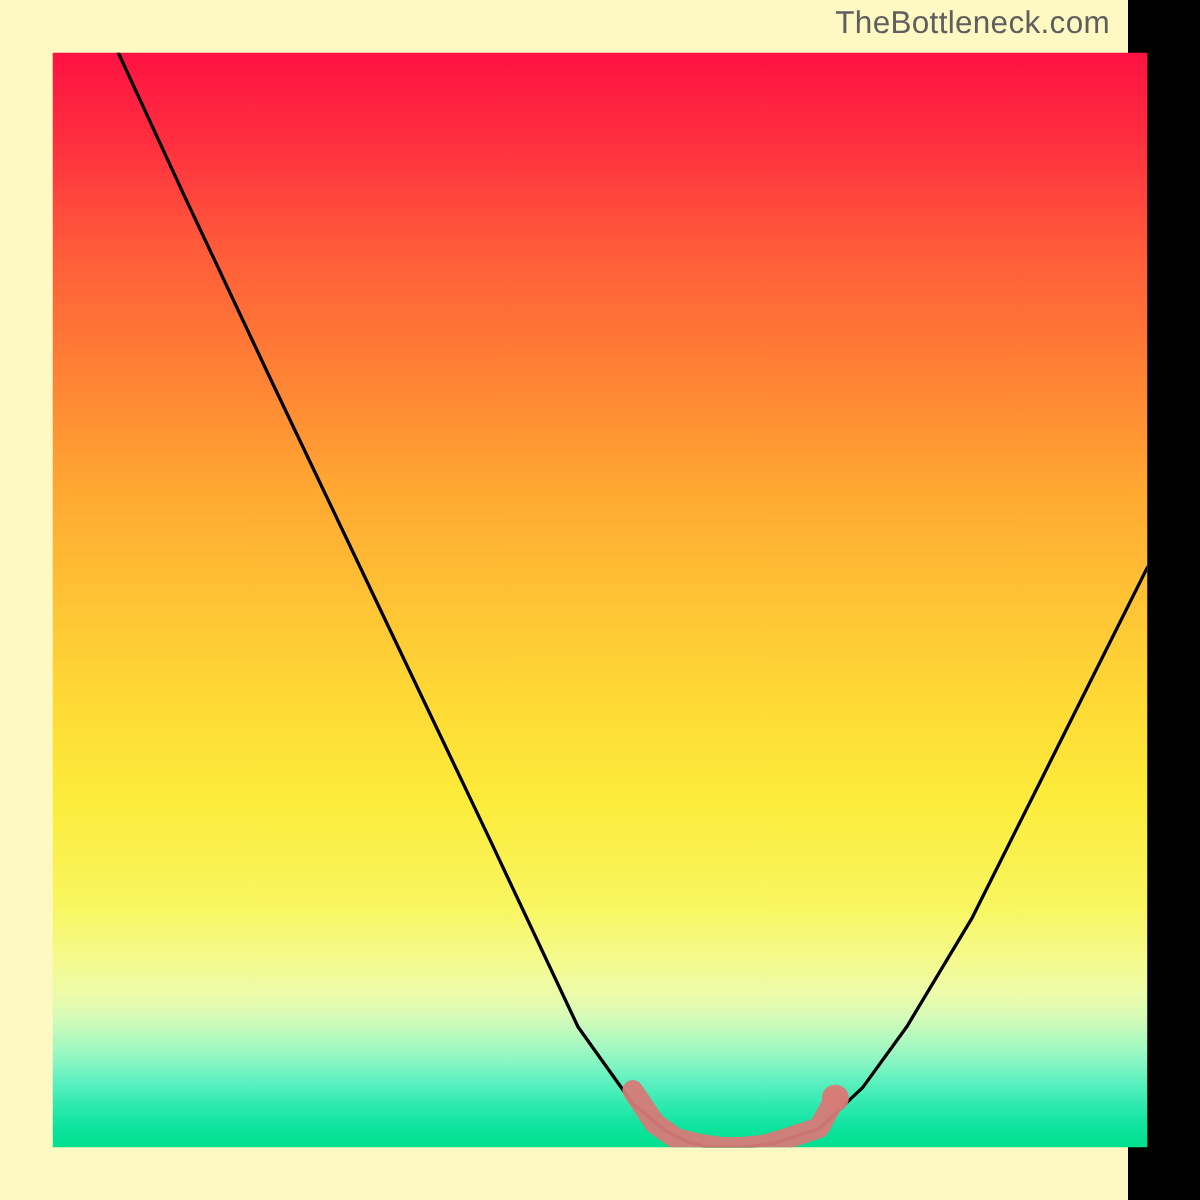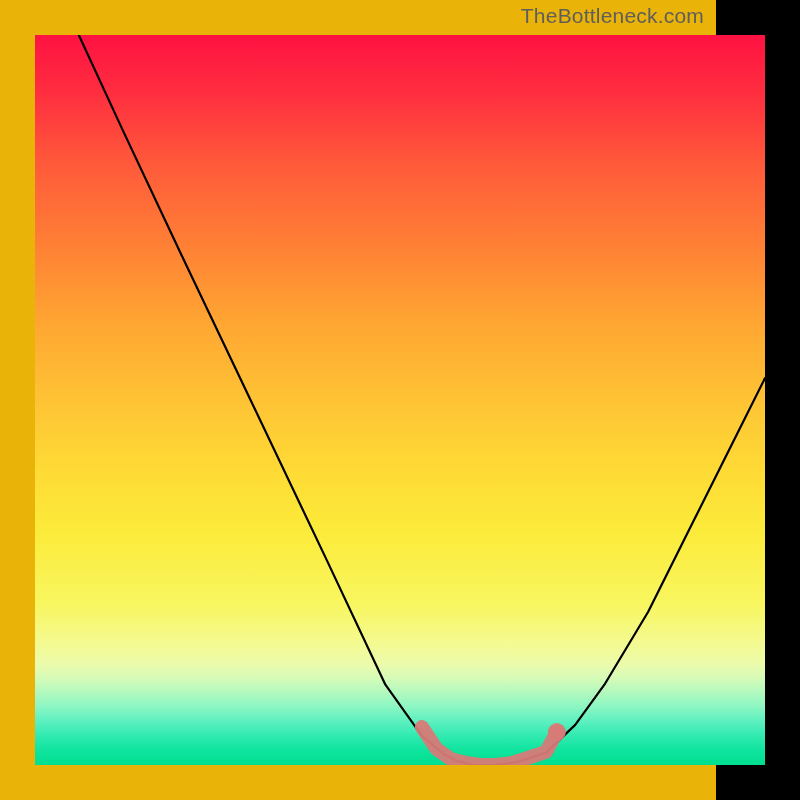--- a/index.html
+++ b/index.html
@@ -8,21 +8,22 @@
     width: 800px;
     height: 800px;
     background: #000;
     overflow: hidden;
     font-family: Arial, Helvetica, sans-serif;
   }
   .frame {
     position: relative;
     width: 716px;
     height: 800px;
-    background: #eab308;
+    background: #fef9c3;
+    padding-left: 36px;
   }
   .watermark {
     position: absolute;
     top: 4px;
     right: 12px;
     color: #5e5e5e;
     font-size: 21px;
     font-weight: 400;
     letter-spacing: 0.2px;
     z-index: 60;

